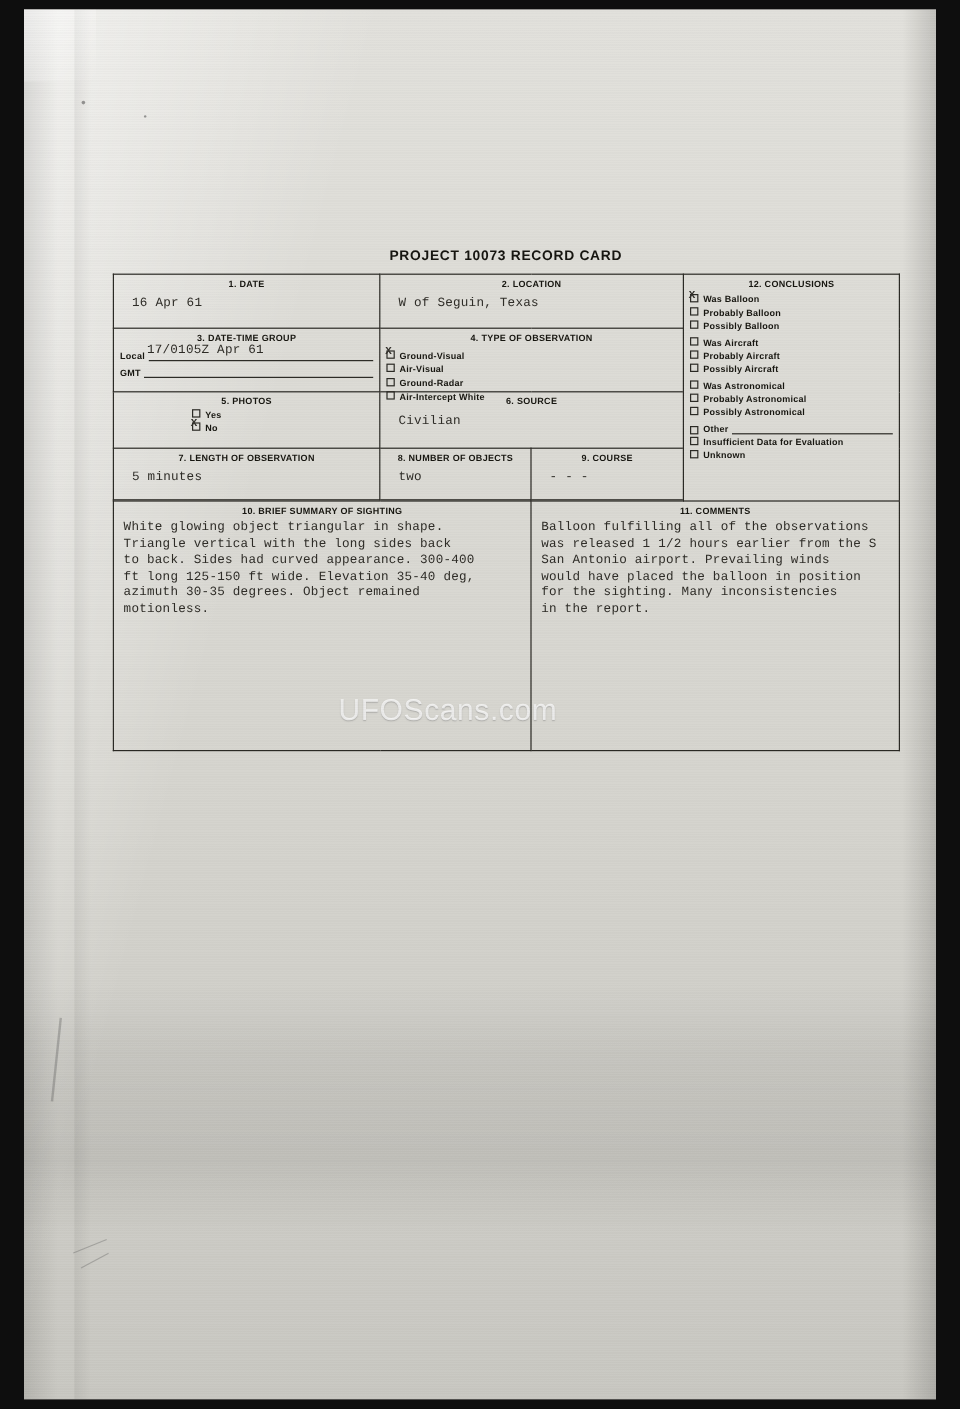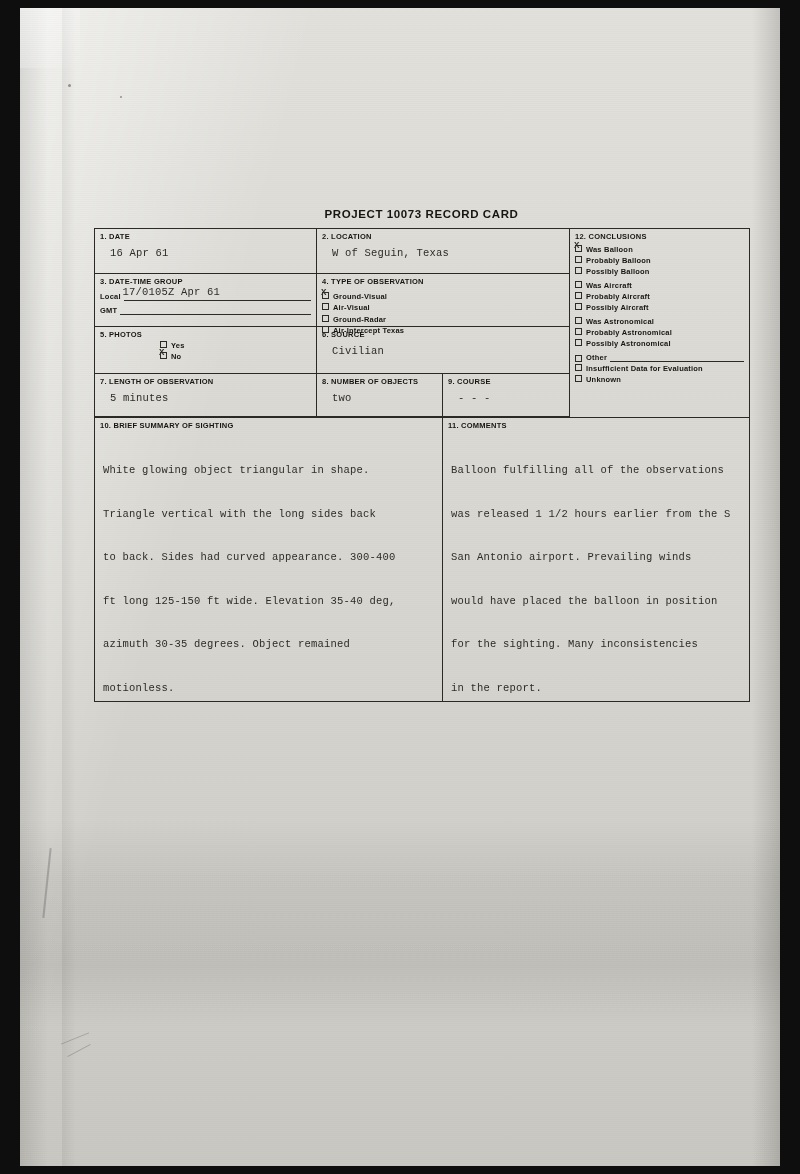--- a/index.html
+++ b/index.html
@@ -92,20 +92,21 @@
     vertical-align: top;
     padding: 0;
   }
   .cellpad { padding: 3px 5px 5px 5px; }
   .lbl {
     font-size: 7.5px;
     font-weight: bold;
     letter-spacing: 0.25px;
     color: #16150f;
     white-space: nowrap;
+    text-align: center;
   }
   .typed {
     font-family: "Liberation Mono", "DejaVu Sans Mono", monospace;
     font-size: 10.5px;
     color: #2d2b26;
     letter-spacing: 0.2px;
   }
   .val-line { margin-top: 6px; margin-left: 10px; }
 
   
@@ -174,21 +175,21 @@
     left: 2px;
     bottom: 16px;
     white-space: nowrap;
   }
 
   
   .summary-body {
     padding: 4px 6px 6px 8px;
     min-height: 185px;
   }
-  .summary-body .typed { line-height: 13.5px; display: block; margin-top: 30px; }
+  .summary-body .typed { line-height: 13.5px; display: block; }
 
   
   #form-no {
     margin-top: 6px;
     font-size: 7.5px;
     font-weight: bold;
     letter-spacing: 0.3px;
     color: #17160f;
   }
 
@@ -363,21 +364,21 @@
                     <span>Air-Visual</span>
                   </div>
                 </div>
                 <div>
                   <div class="opt">
                     <span class="box"></span>
                     <span>Ground-Radar</span>
                   </div>
                   <div class="opt">
                     <span class="box"></span>
-                    <span>Air-Intercept Texas</span>
+                    <span>Air-Intercept White</span>
                   </div>
                 </div>
               </div>
             </div>
           </td>
         </tr>
 
         <tr>
           <td>
             <div class="cellpad" style="height:38px;">
@@ -455,15 +456,16 @@
               <span class="typed">for the sighting. Many inconsistencies</span>
               <span class="typed">in the report.</span>
             </div>
           </td>
         </tr>
       </tbody>
         </table>
 
     </div>
 
+    <div id="watermark">UFOScans.com</div>
     <div id="grain"></div>
   </div>
 </div>
 
 </body></html>

